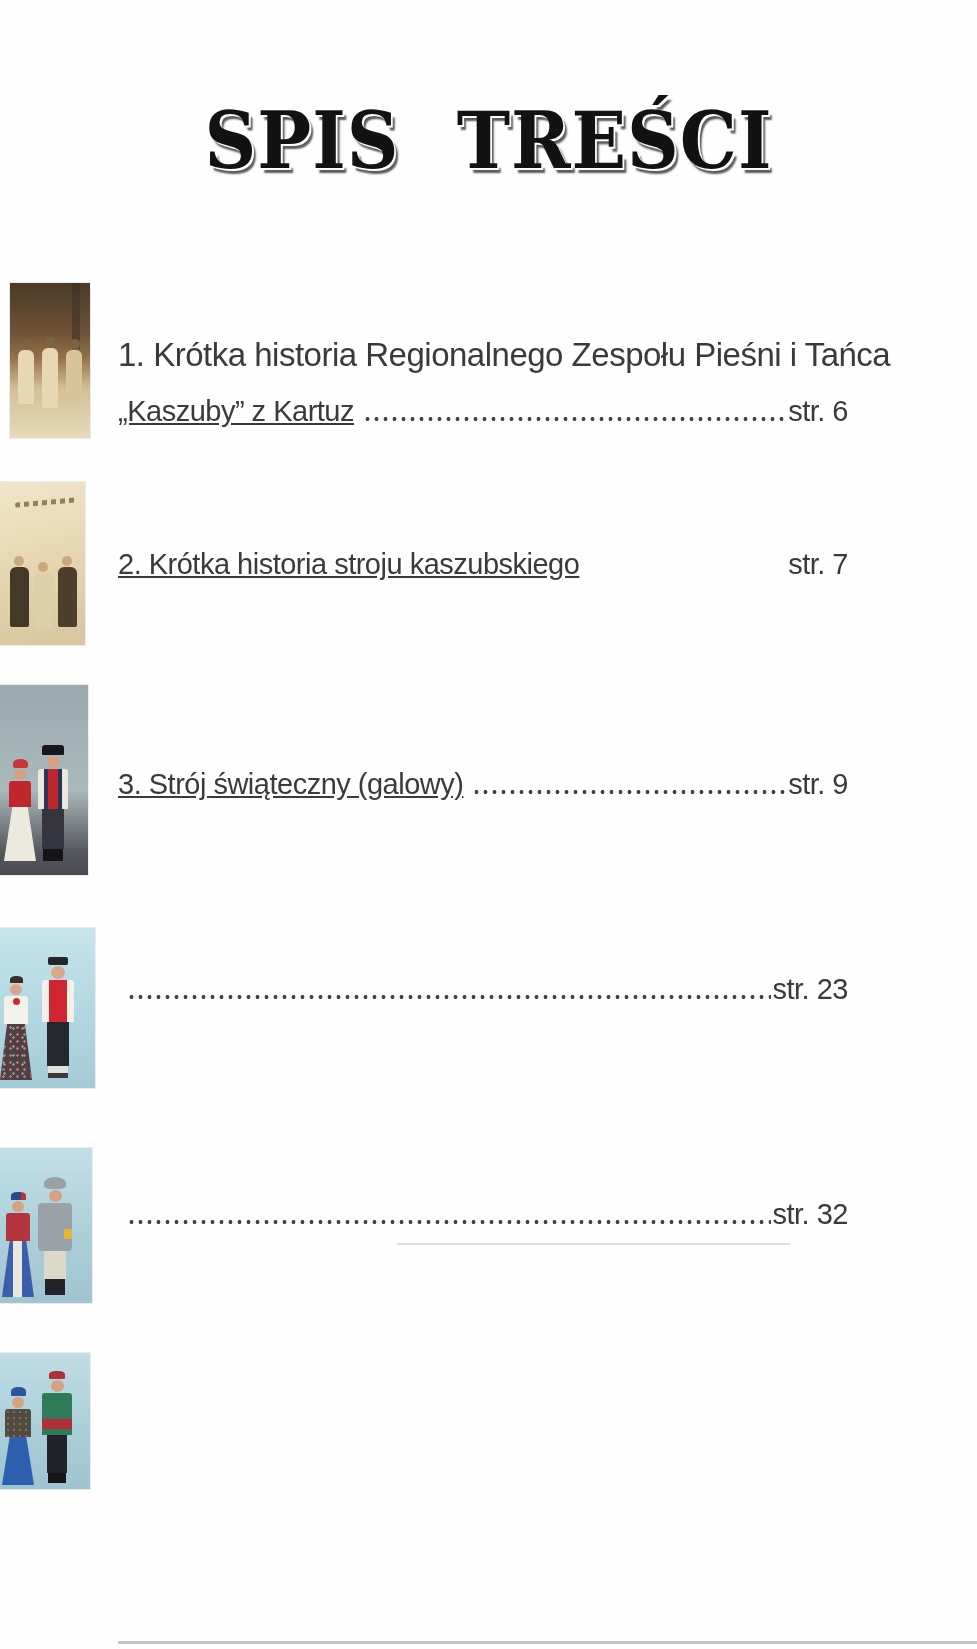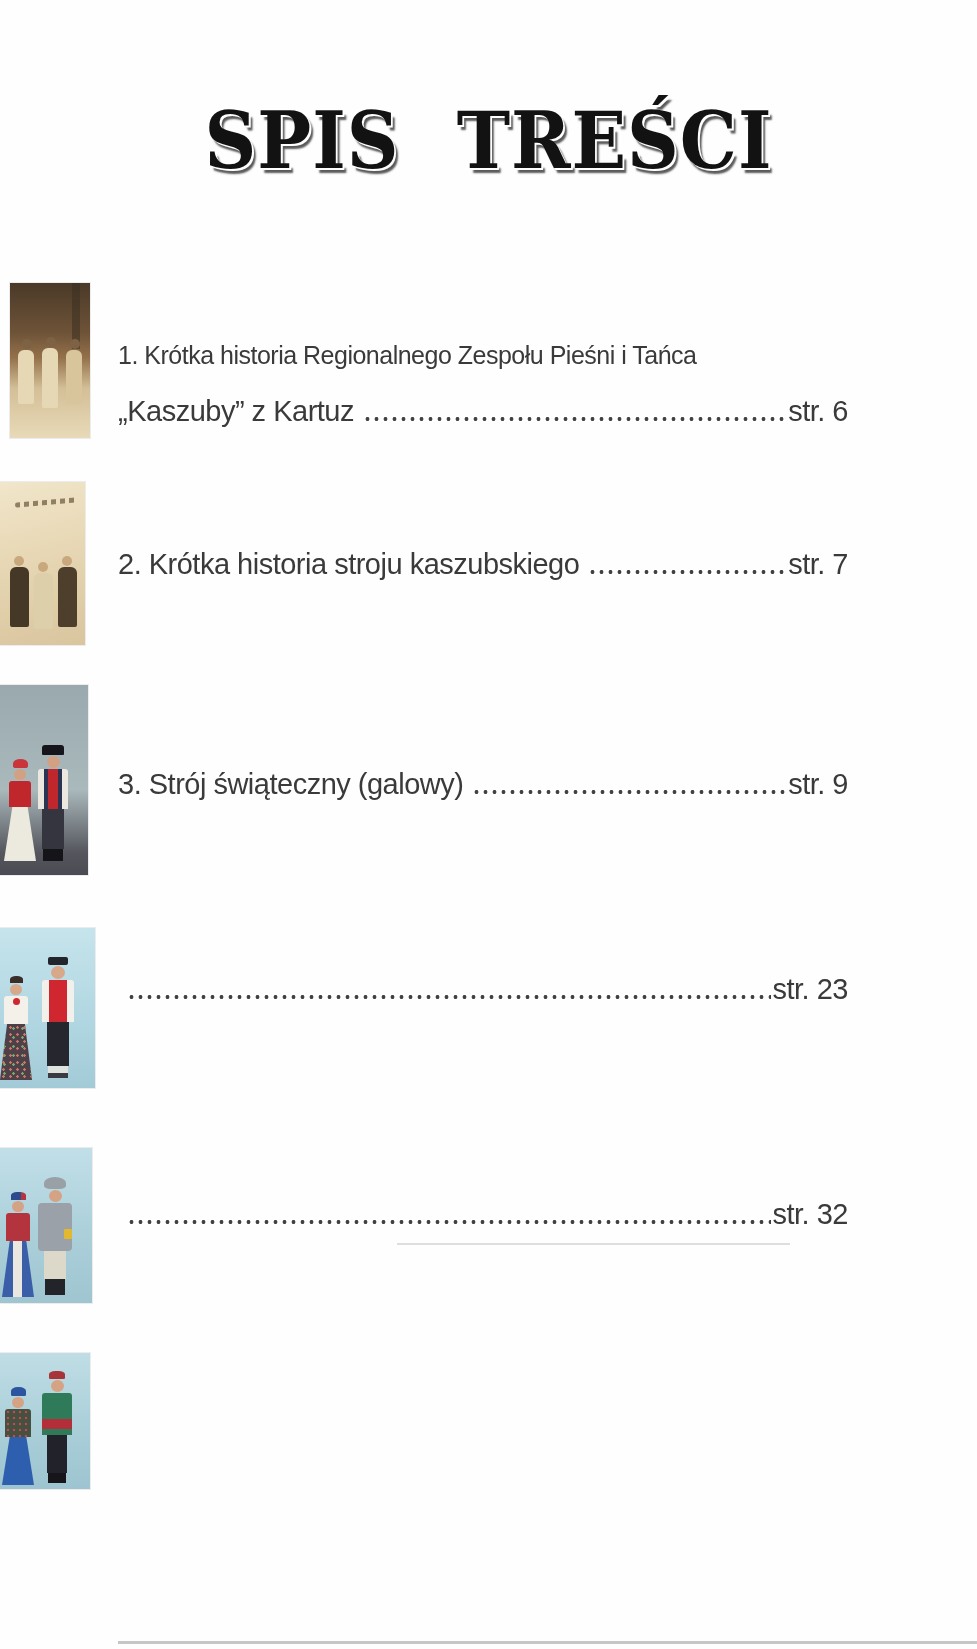--- a/index.html
+++ b/index.html
@@ -6,32 +6,32 @@
   .page{position:relative;width:977px;height:1649px;background:#fefefe;overflow:hidden;
         font-family:"Liberation Sans",sans-serif;color:#383838;}
 
   
   .page-title{position:absolute;top:96px;left:0;width:100%;text-align:center;
     font-family:"DejaVu Serif",serif;font-size:78px;font-weight:700;line-height:1.15;
     letter-spacing:1px;word-spacing:34px;color:#121212;transform:scaleX(.92);
     text-shadow:2px 2px 0 #ffffff,4px 5px 2px #5a5a5a;}
 
   
-  .toc-line{position:absolute;font-size:25px;line-height:36px;letter-spacing:-0.5px;color:#3a3a3a;}
+  .toc-line{position:absolute;font-size:33px;line-height:36px;letter-spacing:-0.5px;color:#3a3a3a;}
   .toc-row{position:absolute;display:flex;align-items:stretch;font-size:29px;line-height:36px;
            letter-spacing:-0.5px;color:#3a3a3a;width:730px;left:118px;}
-  .toc-row .t{white-space:nowrap;flex:0 0 auto;}
+  .toc-row .t{white-space:nowrap;flex:0 0 auto;text-decoration:underline;}
   .toc-row .p{white-space:nowrap;flex:0 0 auto;}
   .leader{flex:1 1 auto;margin-left:7px;margin-right:2px;
     background-image:radial-gradient(circle,#414141 1.7px,transparent 2.2px);
     background-size:9px 6px;background-repeat:repeat-x;
     background-position:2px calc(100% - 7px);}
   .e1-l1{left:118px;top:337px;}
   .e1-row{top:393px;}
-  .e2-row{top:546px;}
+  .e2-row{top:546px;align-items:flex-end;}
   .e3-row{top:766px;}
   .e4-row{top:971px;}
   .e5-row{top:1196px;}
   .e6-row{top:1413px;}
 
   
   .artifact-e5{position:absolute;left:397px;top:1243px;width:393px;height:2px;background:#dedede;}
   .artifact-bottom{position:absolute;left:118px;right:0;top:1641px;height:3px;background:#c6c6c6;}
 
   

